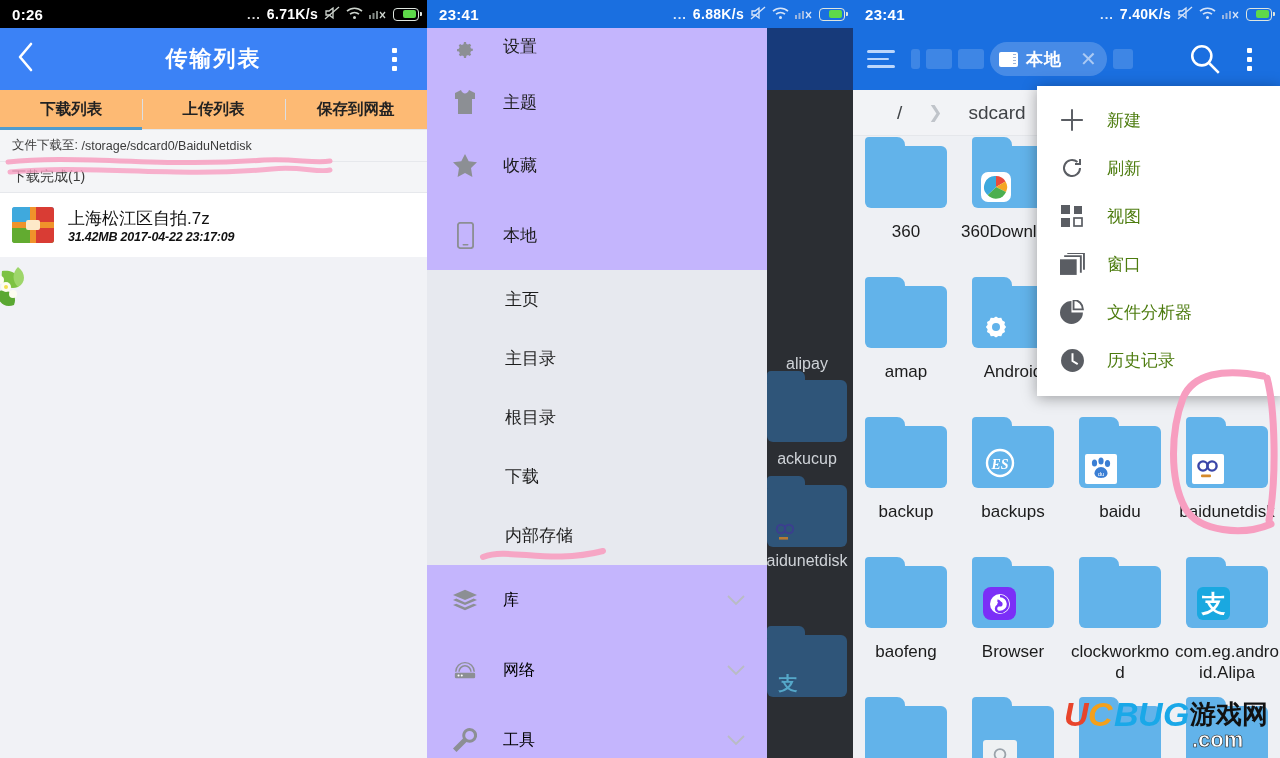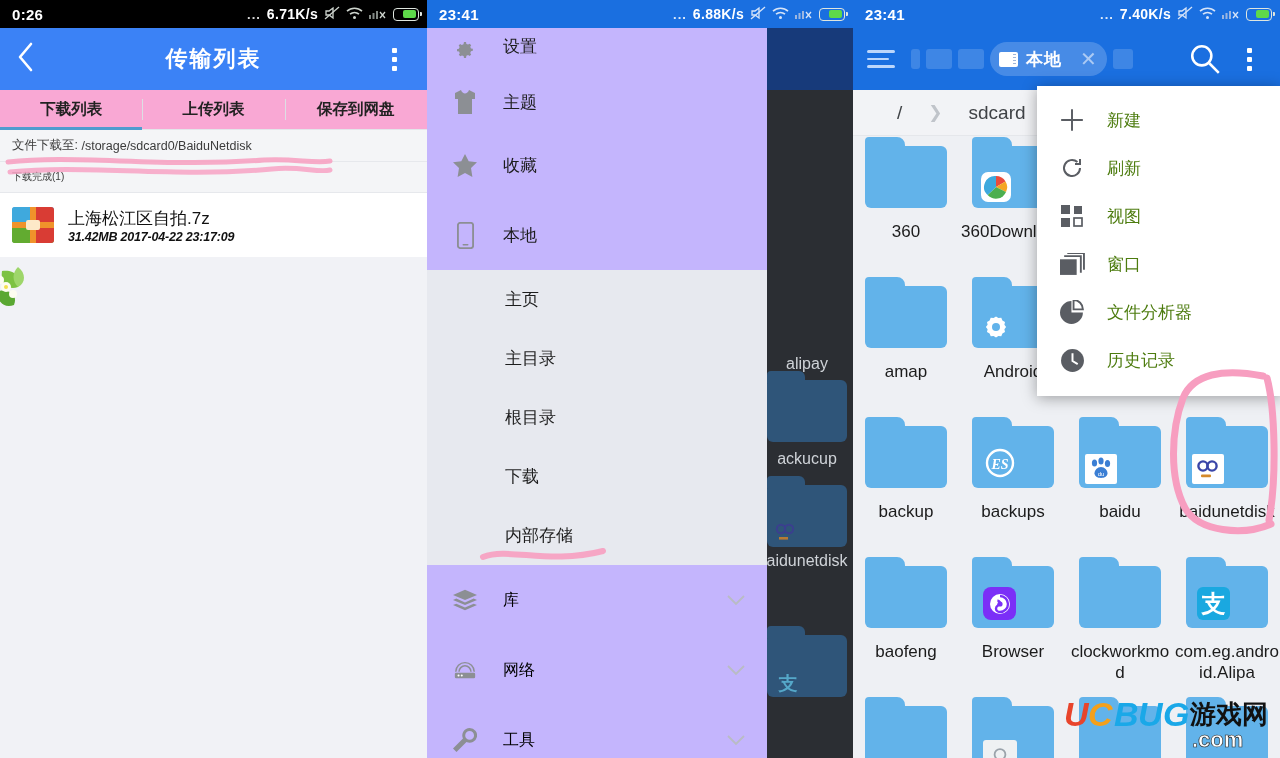--- a/index.html
+++ b/index.html
@@ -43,21 +43,21 @@
   .p1-appbar {
     height: 62px; background: #3b82f6; display: flex; align-items: center;
     padding: 0 16px; color: #fff;
   }
   .p1-back { font-size: 30px; line-height: 1; font-weight: 300; width: 34px; }
   .p1-title { flex: 1; text-align: center; font-size: 22px; font-weight: bold; letter-spacing: 2px; }
   .kebab { width: 34px; display: flex; flex-direction: column; align-items: center; gap: 4px; }
   .kebab i { width: 5px; height: 5px; background: #fff; border-radius: 1px; display: block; }
 
   .p1-tabs {
-    height: 40px; background: #f9a8d4; display: flex; align-items: stretch;
+    height: 40px; background: #fdba74; display: flex; align-items: stretch;
     border-bottom: 1px solid #e3e6ea; position: relative;
   }
   .p1-tab {
     flex: 1; display: flex; align-items: center; justify-content: center;
     font-size: 15.5px; color: #222; font-weight: bold; position: relative;
   }
   .p1-tab + .p1-tab::before {
     content: ""; position: absolute; left: 0; top: 9px; bottom: 9px; width: 1px; background: #dcdfe3;
   }
   .p1-tab.active::after {
@@ -65,21 +65,21 @@
   }
 
   .p1-pathrow {
     height: 32px; background: #f4f5f7; display: flex; align-items: center;
     padding: 0 12px; font-size: 12.5px; color: #3b3b3b; border-bottom: 1px solid #e6e8ec;
     position: relative;
   }
   .p1-pathrow b { font-weight: normal; }
   .p1-section {
     height: 31px; background: #f4f5f7; display: flex; align-items: center;
-    padding: 0 12px; font-size: 10px; color: #3a3a3a; border-bottom: 1px solid #e6e8ec;
+    padding: 0 12px; font-size: 14px; color: #3a3a3a; border-bottom: 1px solid #e6e8ec;
   }
   .p1-file { height: 64px; background: #fff; display: flex; align-items: center; padding: 0 12px; gap: 14px; }
   .p1-file-icon {
     width: 42px; height: 36px; border-radius: 3px; position: relative; overflow: hidden;
     background:
       linear-gradient(#4aa3dd 0 50%, transparent 50%),
       linear-gradient(to bottom, transparent 50%, #5aa832 50%);
     flex: 0 0 auto;
   }
   .p1-file-icon .q1 { position:absolute; left:0; top:0; width:50%; height:50%; background:#3fa9dd; }

